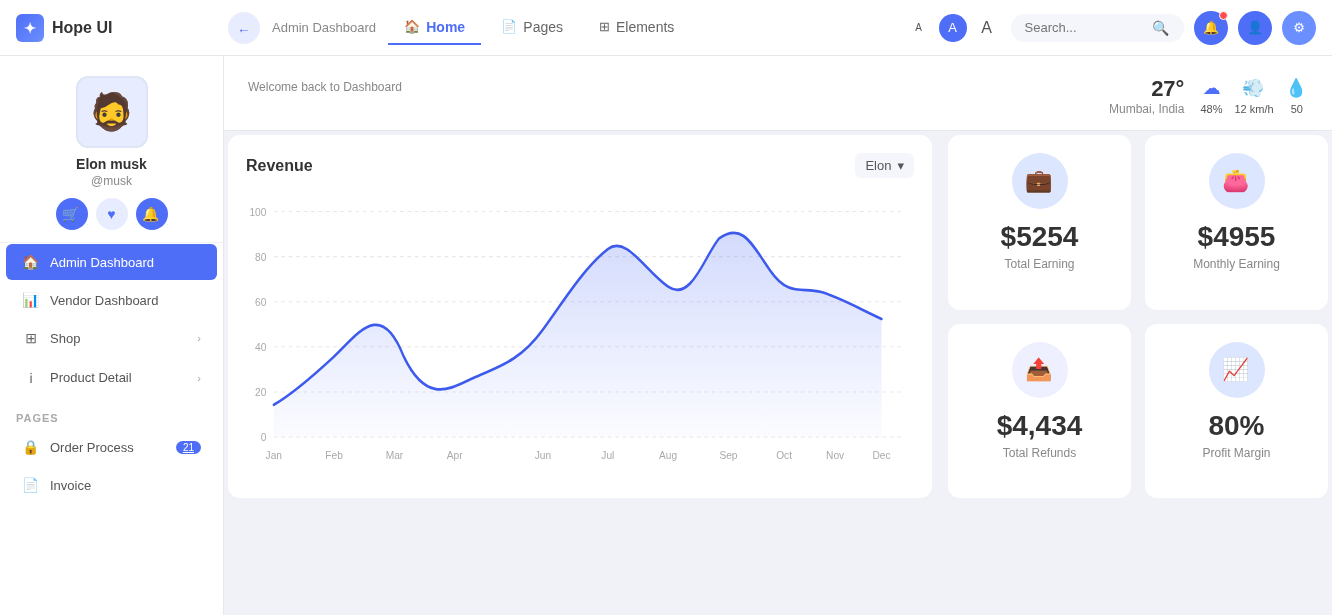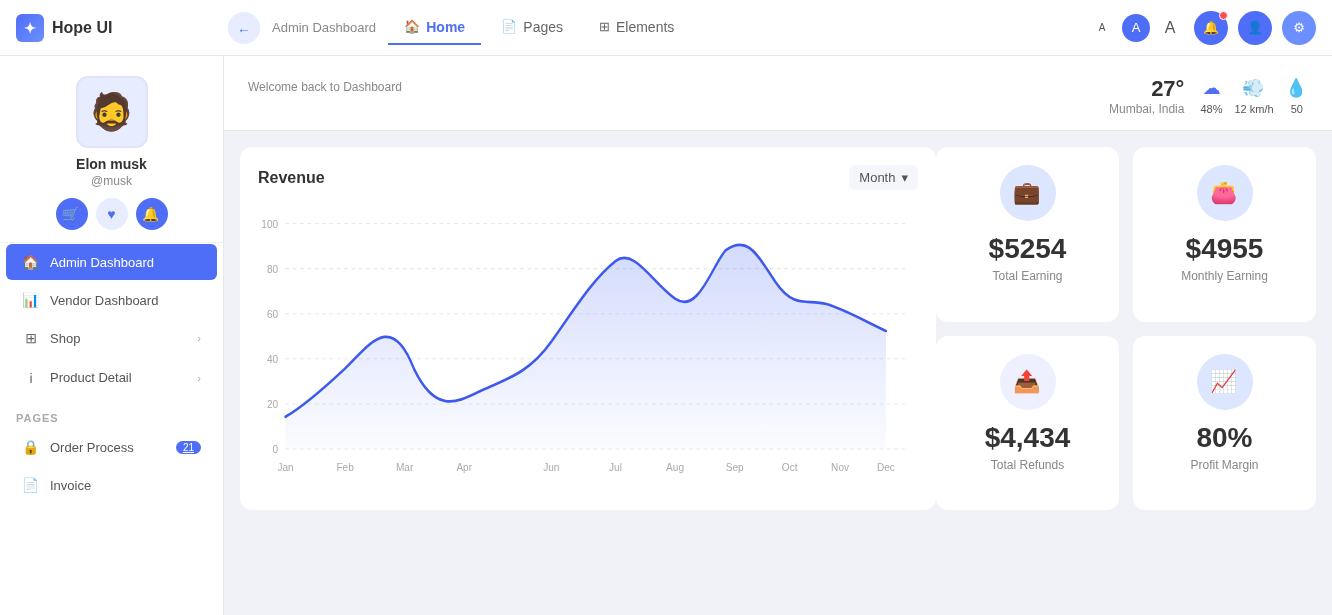--- a/index.html
+++ b/index.html
@@ -58,21 +58,21 @@
     .store-subtitle { font-size: 12px; color: #888; margin-top: 4px; }
     .weather-widget { display: flex; align-items: center; gap: 16px; }
     .weather-temp { text-align: right; }
     .weather-temp-val { font-size: 22px; font-weight: 700; color: #333; }
     .weather-location { font-size: 12px; color: #888; }
     .weather-stats { display: flex; gap: 12px; }
     .weather-stat { display: flex; flex-direction: column; align-items: center; gap: 4px; font-size: 11px; color: #555; }
     .weather-stat-icon { font-size: 18px; color: #4f6ef7; }
 
     
-    .main-grid { display: grid; grid-template-columns: 1fr 380px; gap: 0; padding: 16px; }
+    .main-grid { display: grid; grid-template-columns: 1fr 380px; gap: 16px; padding: 4px; }
 
     
     .chart-card { background: #fff; border-radius: 12px; padding: 18px; }
     .chart-header { display: flex; justify-content: space-between; align-items: center; margin-bottom: 12px; }
     .chart-title { font-size: 16px; font-weight: 700; color: #333; }
     .month-dropdown { display: flex; align-items: center; gap: 6px; background: #f5f6fb; border-radius: 6px; padding: 5px 10px; cursor: pointer; font-size: 13px; color: #555; }
 
     
     .stats-grid { display: grid; grid-template-columns: 1fr 1fr; gap: 14px; }
     .stat-card { background: #fff; border-radius: 12px; padding: 18px; display: flex; flex-direction: column; align-items: center; }
@@ -109,20 +109,24 @@
       <span class="nav-tab-icon">⊞</span>
       <span>Elements</span>
     </div>
   </div>
   <div class="nav-right">
     <div class="font-btns">
       <div class="font-btn" style="font-size:10px;">A</div>
       <div class="font-btn active" style="font-size:13px;">A</div>
       <div class="font-btn" style="font-size:16px;">A</div>
     </div>
+    <div class="search-box">
+      <input type="text" placeholder="Search..." style="">
+      <span class="search-icon">🔍</span>
+    </div>
     <div class="avatar-btn" style="position:relative;">
       <div class="avatar-circle" style="background:#4f6ef7;">🔔</div>
       <div class="badge-dot"></div>
     </div>
     <div class="avatar-btn">
       <div class="avatar-circle">👤</div>
     </div>
     <div class="avatar-btn">
       <div class="avatar-circle" style="background:#6c8fff;">⚙</div>
     </div>
@@ -203,21 +207,21 @@
         </div>
       </div>
     </div>
 
     <div class="main-grid">
 
       <div class="chart-card">
         <div class="chart-header">
           <div class="chart-title">Revenue</div>
           <div class="month-dropdown">
-            <span>Month</span>
+            <span>Elon</span>
             <span>▾</span>
           </div>
         </div>
         <div class="chart-container">
           <svg class="chart-svg" viewBox="0 0 720 270" preserveAspectRatio="none">
             <defs>
               <linearGradient id="chartGrad" x1="0" y1="0" x2="0" y2="1">
                 <stop offset="0%" stop-color="#4f6ef7" stop-opacity="0.25"></stop>
                 <stop offset="100%" stop-color="#4f6ef7" stop-opacity="0.02"></stop>
               </linearGradient>

